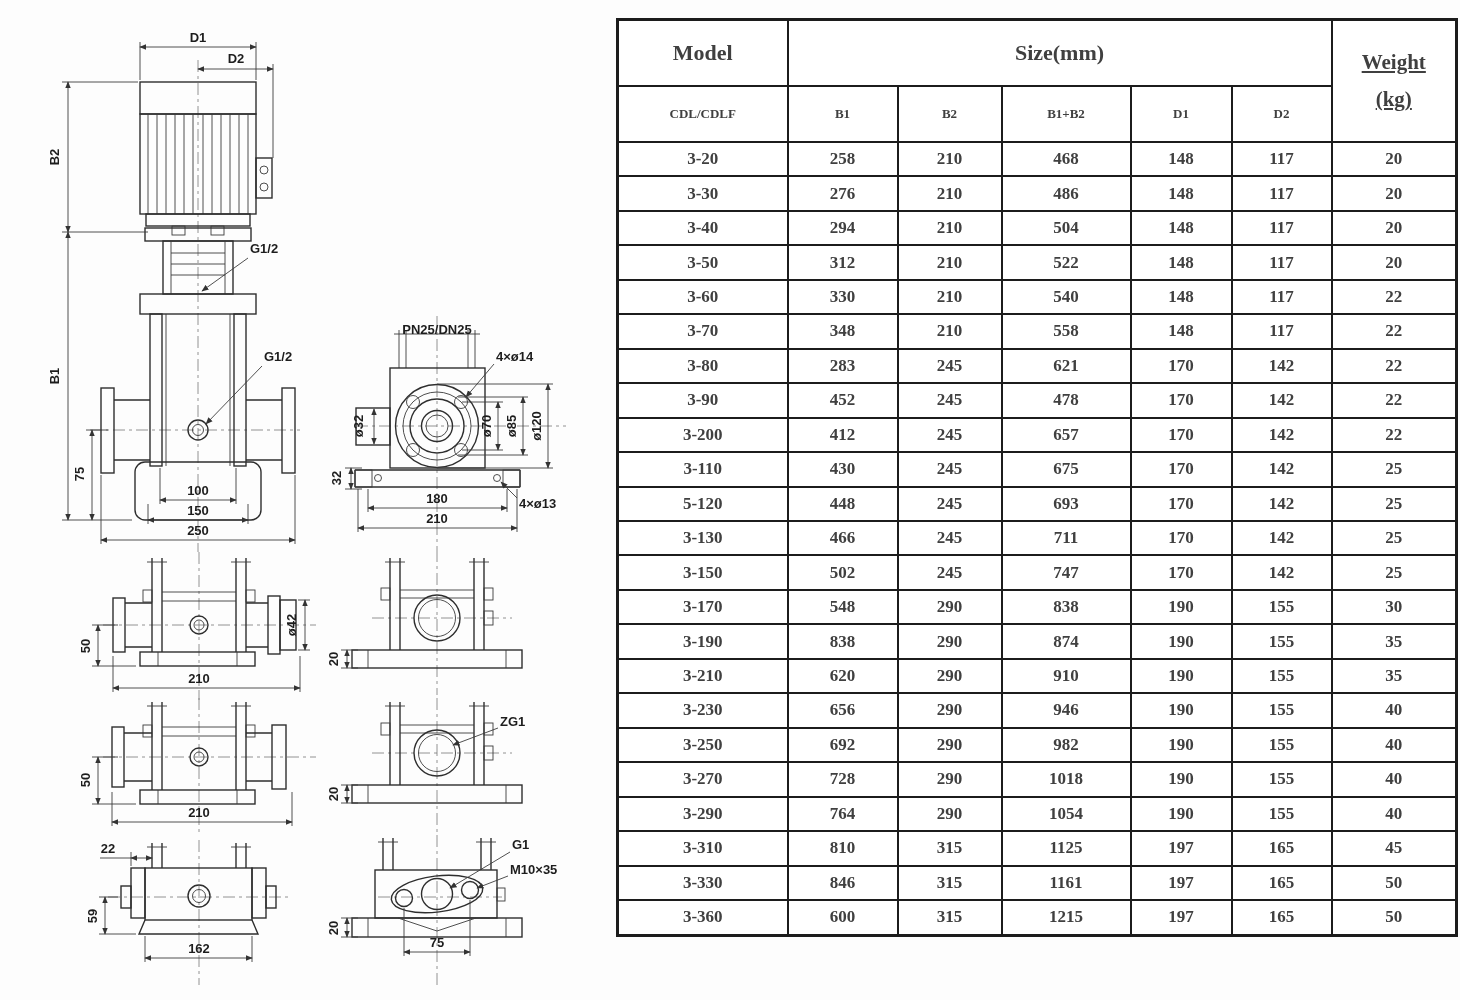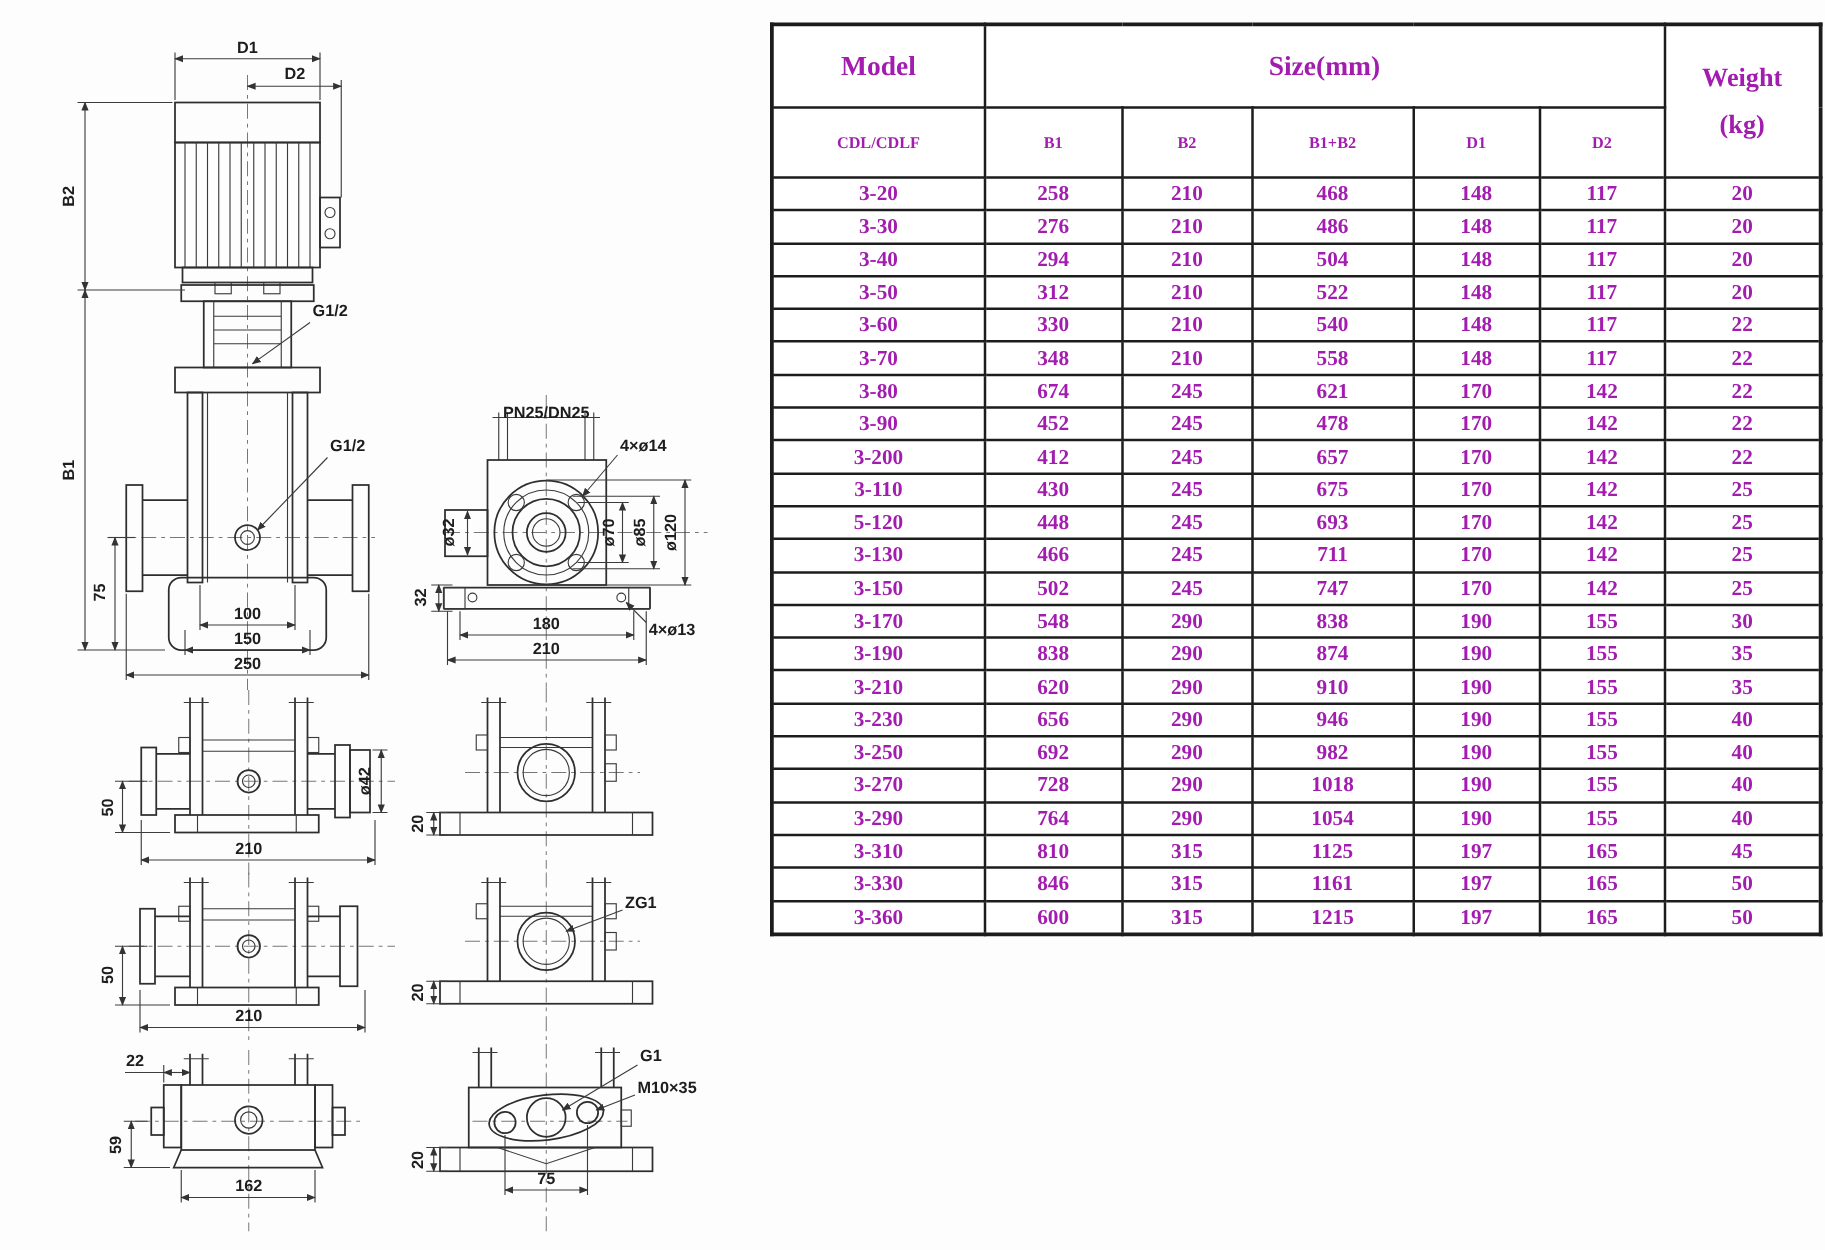--- a/index.html
+++ b/index.html
@@ -10,30 +10,30 @@
   .ol{fill:none;stroke:#2e2e2e;stroke-width:1.4;}
   .thin{fill:none;stroke:#3a3a3a;stroke-width:0.9;}
   .dim{fill:none;stroke:#3c3c3c;stroke-width:0.9;}
   .cl{fill:none;stroke:#777;stroke-width:0.8;stroke-dasharray:12 4 3 4;}
   .mk{marker-start:url(#ar);marker-end:url(#ar);}
   .me{marker-end:url(#ar);}
   .dt{font:bold 13px "Liberation Sans",sans-serif;fill:#1d1d1d;text-anchor:middle;}
   .as{text-anchor:start;}
   
   .tablewrap{position:absolute;left:616px;top:18px;}
-  table.spec{border-collapse:collapse;table-layout:fixed;width:839px;height:731px;
-             background:#fff;color:#a21caf;border:3px solid #1c1c1c;
+  table.spec{border-collapse:collapse;table-layout:fixed;width:839px;height:919px;
+             background:#fff;color:#404040;border:3px solid #1c1c1c;
              font-family:"Liberation Serif",serif;}
   table.spec th,table.spec td{border:2px solid #1c1c1c;text-align:center;vertical-align:middle;
              padding:0;font-weight:bold;}
   th.h1{font-size:22px;height:64px;}
   th.h2{font-size:13px;height:54px;}
   table.spec td{font-size:17px;}
   .wcell{display:flex;flex-direction:column;justify-content:center;align-items:center;
-         gap:12px;height:100%;font-size:21px;}
+         gap:12px;height:100%;font-size:21px;text-decoration:underline;}
 </style>
 </head>
 <body>
 
 <div class="stage">
 
 <svg class="drawings" width="615" height="1000" viewBox="0 0 615 1000">
   <defs>
     <marker id="ar" viewBox="0 0 10 10" refX="9" refY="5" markerWidth="8" markerHeight="8" orient="auto-start-reverse">
           <path d="M0 1L10 5L0 9z" fill="#333"></path>
@@ -394,21 +394,21 @@
     <td>3-70</td>
     <td>348</td>
     <td>210</td>
     <td>558</td>
     <td>148</td>
     <td>117</td>
     <td>22</td>
   </tr>
           <tr>
     <td>3-80</td>
-    <td>674</td>
+    <td>283</td>
     <td>245</td>
     <td>621</td>
     <td>170</td>
     <td>142</td>
     <td>22</td>
   </tr>
           <tr>
     <td>3-90</td>
     <td>452</td>
     <td>245</td>

